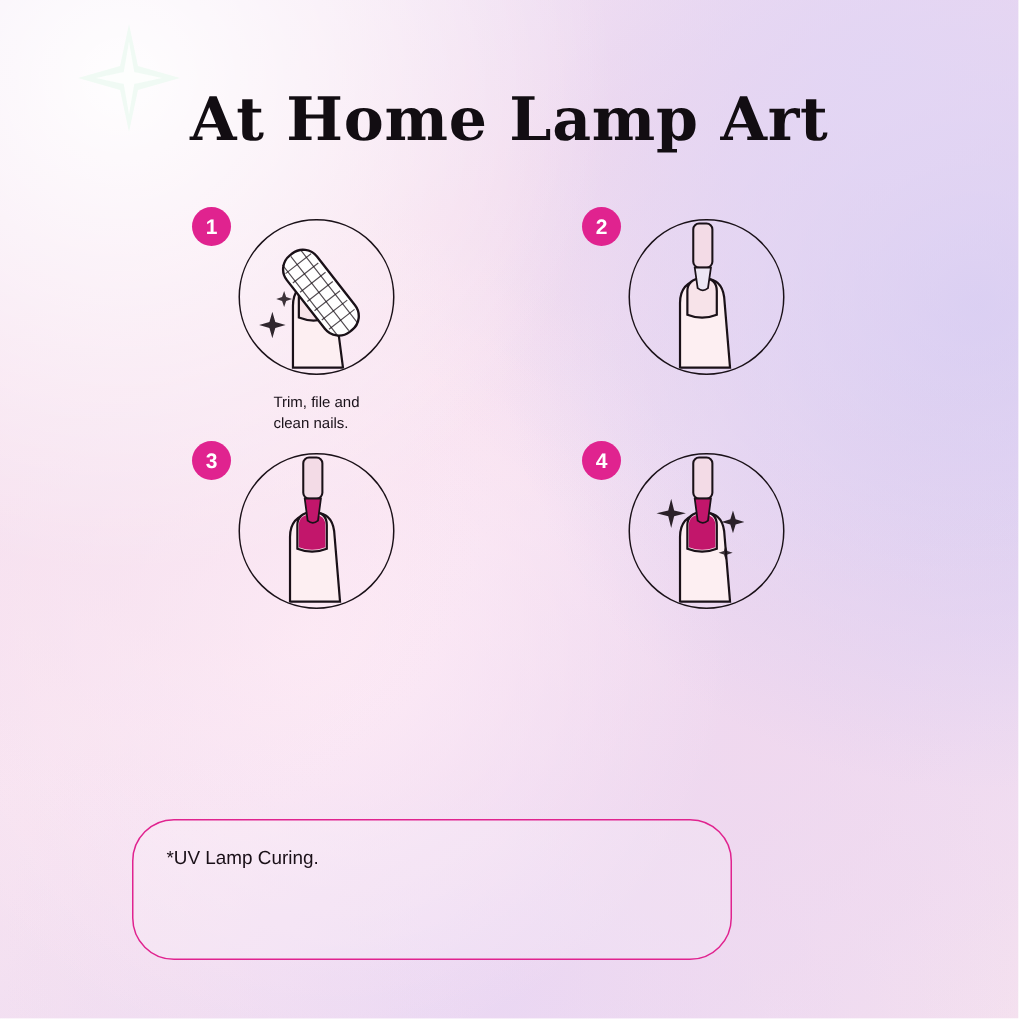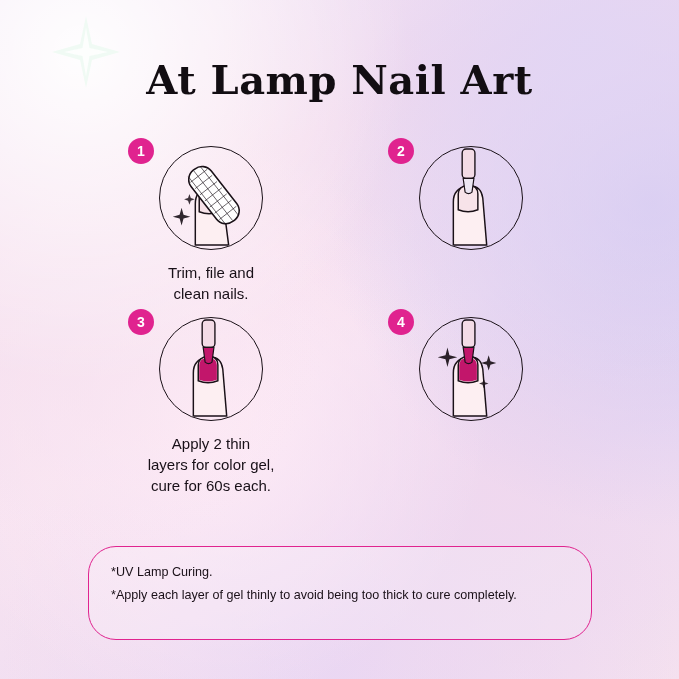--- a/index.html
+++ b/index.html
@@ -99,33 +99,33 @@
     display: flex;
     align-items: center;
     justify-content: center;
     overflow: hidden;
   }
 
   .circle svg { display: block; }
 
   .caption {
     margin-top: 12px;
-    text-align: center;
-    font-size: 15px;
+    text-align: left;
+    font-size: 10px;
     line-height: 1.42;
     color: #181018;
     font-family: "Liberation Sans", sans-serif;
     white-space: pre-line;
   }
 
   .notes {
     position: absolute;
     left: 88px;
     top: 546px;
-    width: 504px;
+    width: 400px;
     height: 94px;
     border: 1.3px solid #e0238f;
     border-radius: 28px;
     background: rgba(255,255,255,0.16);
     padding: 14px 6px 0 22px;
   }
 
   .note-line {
     font-size: 12.6px;
     line-height: 1.85;
@@ -146,21 +146,21 @@
 
 <div class="poster">
 
   <div class="sparkle-bg">
     <svg viewBox="0 0 80 80" width="80" height="80" aria-hidden="true">
       <path d="M40 4 L46 32 L74 40 L46 48 L40 76 L34 48 L6 40 L34 32 Z" fill="#eafaf0" opacity="0.9"></path>
       <path d="M40 16 L43.5 36 L62 40 L43.5 44 L40 64 L36.5 44 L18 40 L36.5 36 Z" fill="#ffffff" opacity="0.85"></path>
     </svg>
   </div>
 
-  <div class="title">At Lamp Nail Art</div>
+  <div class="title">At Home Lamp Art</div>
 
   <div class="steps">
 
     <div class="step">
       <div class="badge">1</div>
       <div class="circle">
         <svg viewBox="0 0 104 104" width="104" height="104" aria-hidden="true">
           <g>
 
             <path class="finger" d="M36 100 L36 58 Q36 44 49 42 Q62 40 64 54 L70 100 Z"></path>
@@ -208,23 +208,20 @@
             <path class="nail-body" d="M39 64 L39 48 Q39 40 49 39 Q59 39 59 48 L59 64 Q49 68 39 64 Z"></path>
 
             <path class="gel" d="M40 63 L40 48 Q40 41 49 40.5 Q58 41 58 48 L58 63 Q49 66.5 40 63 Z"></path>
 
             <rect class="brush-handle" x="43" y="2" width="13" height="28" rx="4"></rect>
 
             <path class="brush-tip" d="M44 30 L55 30 L53 45 Q49.5 48 46 45 Z"></path>
           </g>
         </svg>
       </div>
-      <div class="caption">Apply 2 thin
-layers for color gel,
-cure for 60s each.</div>
     </div>
 
     <div class="step">
       <div class="badge">4</div>
       <div class="circle">
         <svg viewBox="0 0 104 104" width="104" height="104" aria-hidden="true">
           <g>
             <path class="finger" d="M34 100 L34 56 Q34 42 48 40 Q62 38 64 52 L68 100 Z"></path>
             <path class="nail-body" d="M39 64 L39 48 Q39 40 49 39 Q59 39 59 48 L59 64 Q49 68 39 64 Z"></path>
             <path class="gel" d="M40 63 L40 48 Q40 41 49 40.5 Q58 41 58 48 L58 63 Q49 66.5 40 63 Z"></path>
@@ -236,16 +233,15 @@
             <path class="spark" d="M65 62 L66.2 65.6 L69.8 66.8 L66.2 68 L65 71.6 L63.8 68 L60.2 66.8 L63.8 65.6 Z" opacity="0.85"></path>
           </g>
         </svg>
       </div>
     </div>
 
   </div>
 
   <div class="notes">
     <div class="note-line">*UV Lamp Curing.</div>
-    <div class="note-line">*Apply each layer of gel thinly to avoid being too thick to cure completely.</div>
   </div>
 
 </div>
 
 </body></html>

